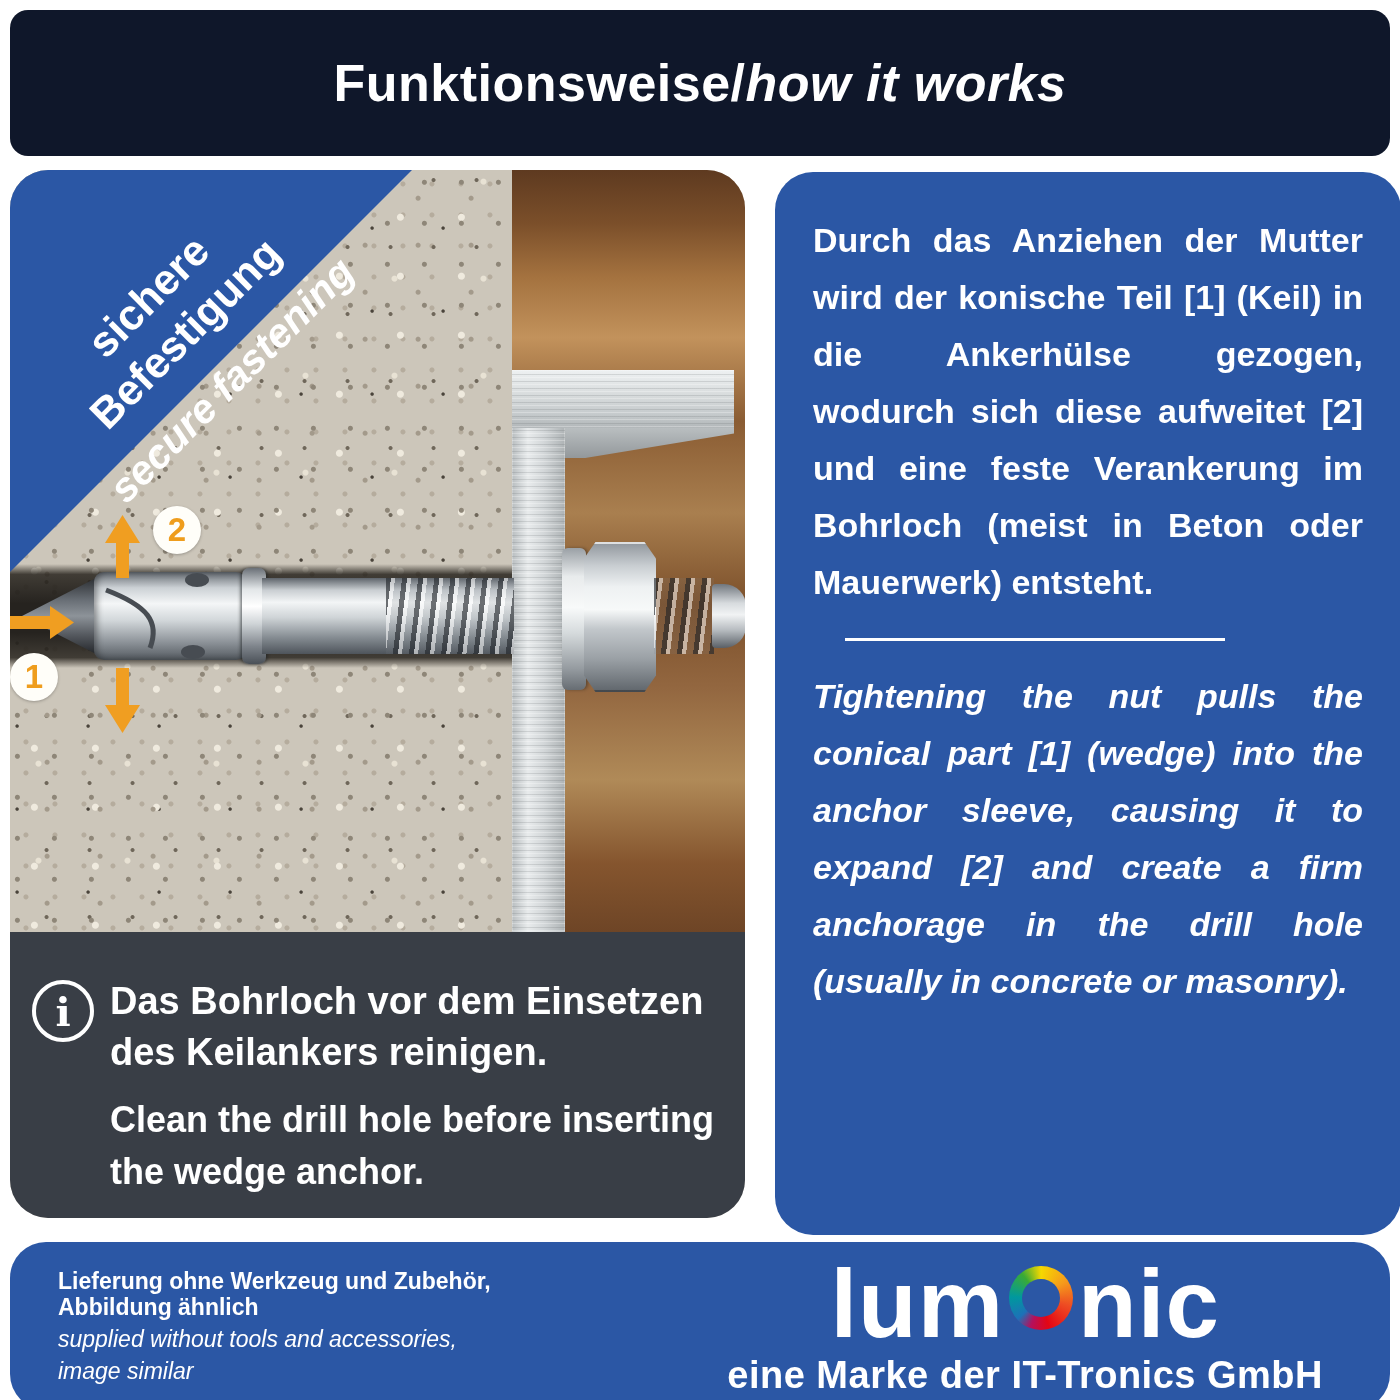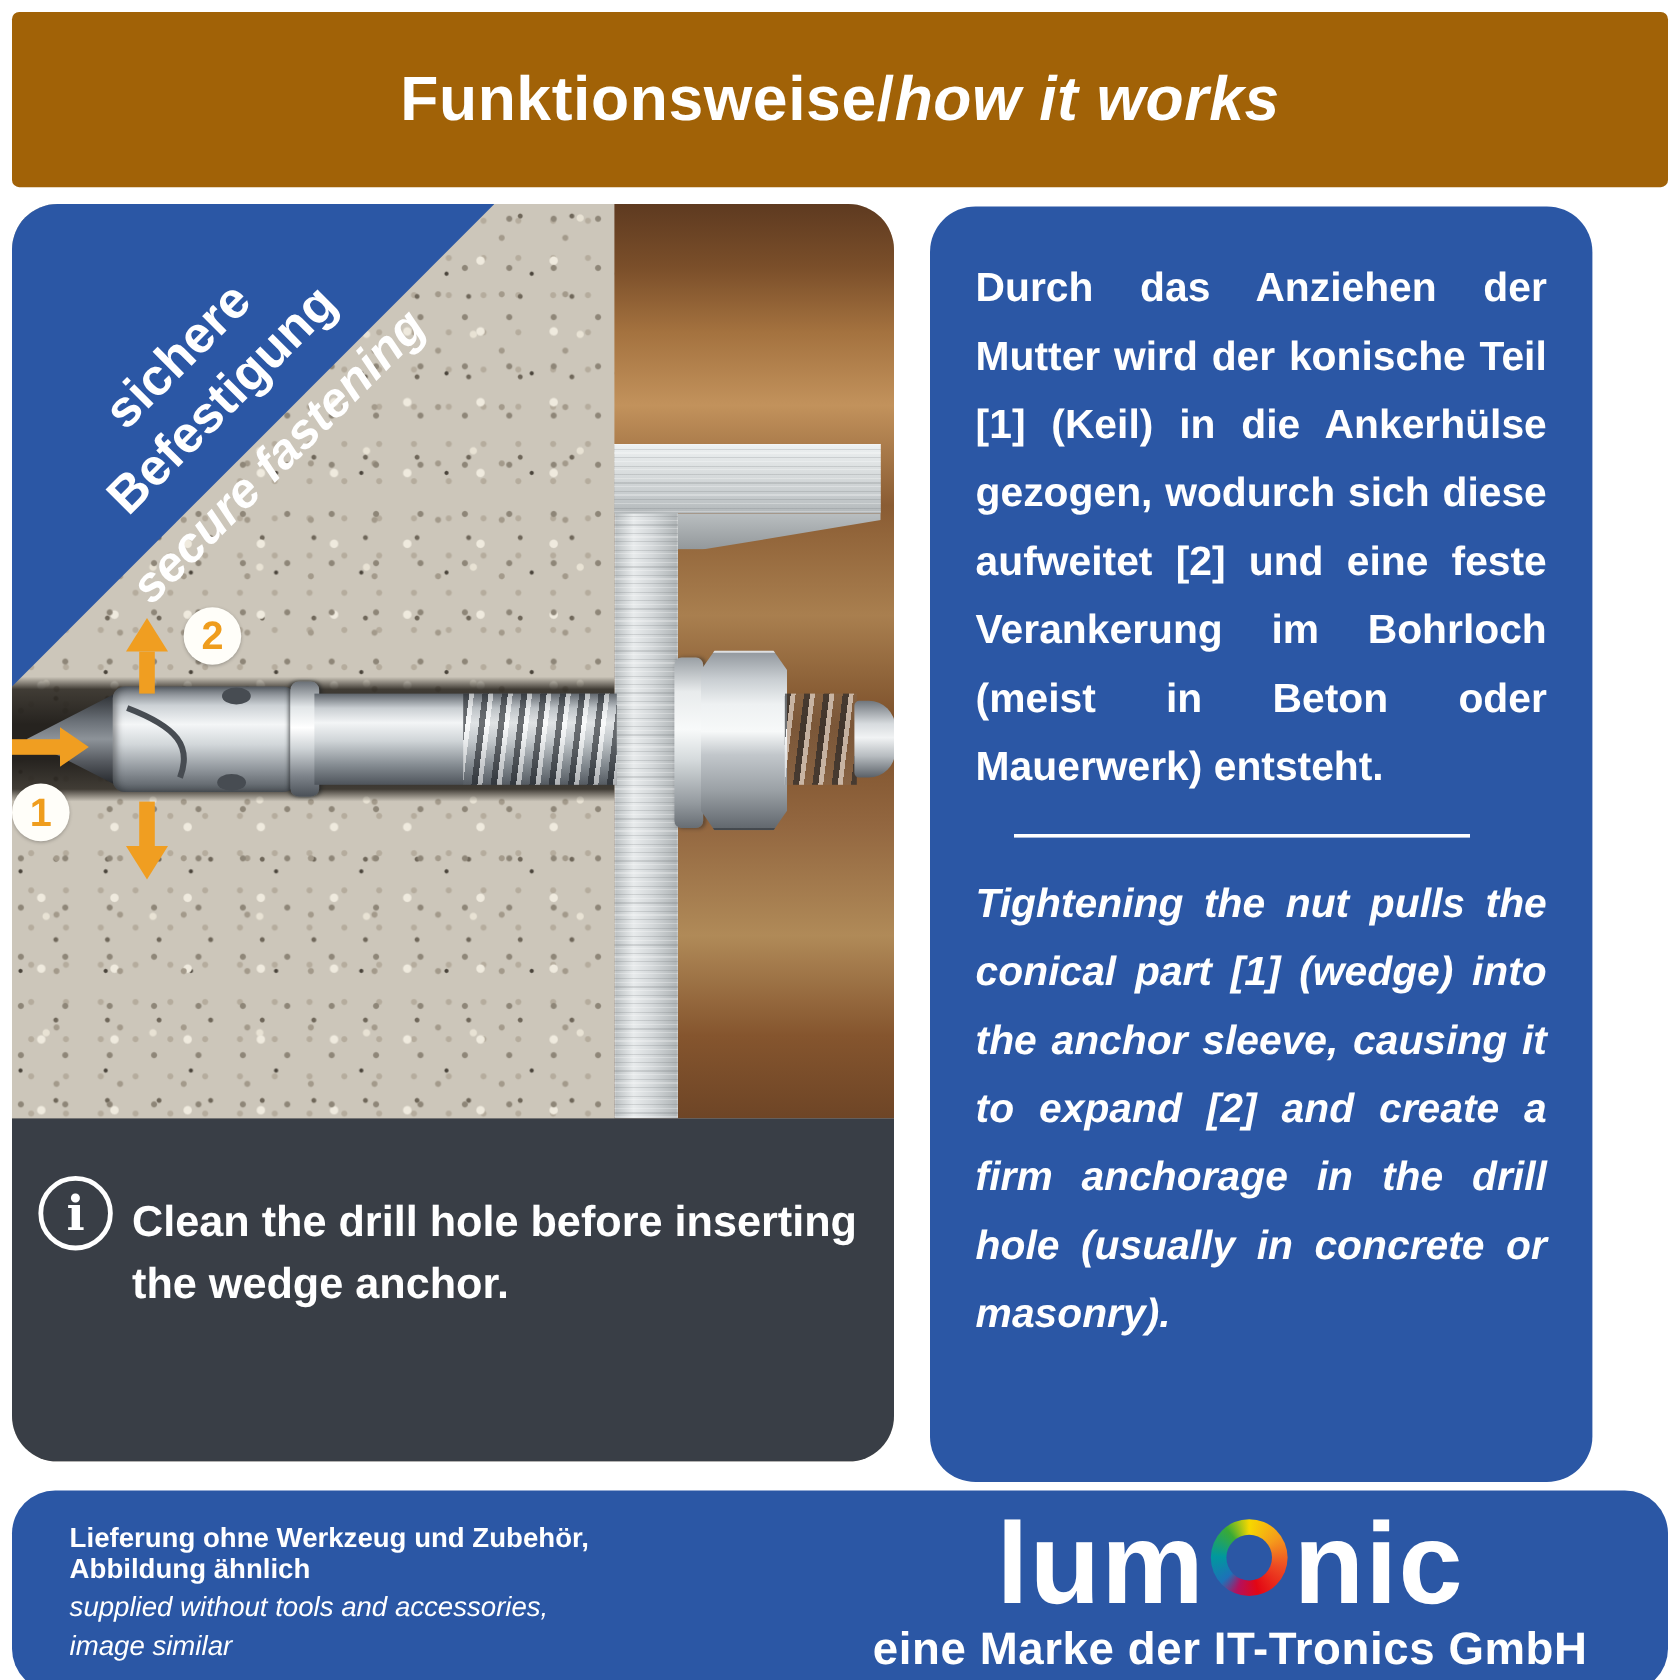--- a/index.html
+++ b/index.html
@@ -1,21 +1,21 @@
 <!DOCTYPE html>
 <html><head>
 <meta charset="utf-8">
 <style>
   * { margin:0; padding:0; box-sizing:border-box; }
   html,body { width:1400px; height:1400px; }
   body { background:#ffffff; font-family:"Liberation Sans", sans-serif; position:relative; overflow:hidden; }
 
   
   .header { position:absolute; left:10px; top:10px; width:1380px; height:146px;
-    background:#a16207; border-radius:6px; display:flex; align-items:center; justify-content:center; }
+    background:#0f172a; border-radius:18px; display:flex; align-items:center; justify-content:center; }
   .header .title { color:#fff; font-size:52px; font-weight:bold; letter-spacing:0.5px; }
   .header .title .it { font-style:italic; }
 
   
   .left-panel { position:absolute; left:10px; top:170px; width:735px; height:1048px;
     border-radius:38px; overflow:hidden; background:#cfc9be; }
   .photo { position:absolute; left:0; top:0; width:735px; height:762px; }
 
   .concrete { position:absolute; left:0; top:0; width:502px; height:762px;
     background-color:#ccc6ba;
@@ -91,21 +91,21 @@
   .info-box { position:absolute; left:0; top:762px; width:735px; height:286px; background:#393e46;
     display:flex; padding:44px 18px 0 22px; }
   .info-icon { flex:0 0 auto; width:62px; height:62px; border:4px solid #fff; border-radius:50%;
     display:flex; align-items:center; justify-content:center; margin-right:16px; margin-top:4px;
     color:#fff; font-family:"DejaVu Serif", serif; font-weight:bold; font-size:40px; }
   .info-texts { flex:1 1 auto; color:#fff; }
   .info-de { font-size:38px; font-weight:bold; line-height:1.34; }
   .info-en { font-size:36px; font-weight:600; line-height:1.45; margin-top:16px; }
 
   
-  .right-panel { position:absolute; left:775px; top:172px; width:552px; height:1063px;
+  .right-panel { position:absolute; left:775px; top:172px; width:626px; height:1063px;
     background:#2b57a5; border-radius:38px; padding:40px 38px 0 38px; color:#fff; }
   .expl-de { font-size:34px; font-weight:bold; line-height:57px; text-align:justify; }
   .expl-divider { border:none; border-top:3px solid #ffffff; width:380px; margin:27px 0 27px 32px; }
   .expl-en { font-size:34px; font-weight:bold; font-style:italic; line-height:57px; text-align:justify; }
 
   
   .footer { position:absolute; left:10px; top:1242px; width:1380px; height:168px;
     background:#2b57a5; border-radius:36px; display:flex; align-items:center; justify-content:space-between; }
   .footer-note { padding-left:48px; color:#fff; font-size:23px; line-height:26px; }
   .footer-note .de { font-weight:bold; }
@@ -174,20 +174,21 @@
       <span>Befestigung</span>
       <span class="en">secure fastening</span>
     </div>
   </div>
 
   <div class="info-box">
     <div class="info-icon">
         <span>i</span>
       </div>
     <div class="info-texts">
+      <div class="info-de">Das Bohrloch vor dem Einsetzen des Keilankers reinigen.</div>
       <div class="info-en">Clean the drill hole before inserting the wedge anchor.</div>
     </div>
   </div>
 </div>
 
 <div class="right-panel">
   <p class="expl-de">Durch das Anziehen der Mutter wird der konische Teil [1] (Keil) in die Ankerhülse gezogen, wodurch sich diese aufweitet [2] und eine feste Verankerung im Bohrloch (meist in Beton oder Mauerwerk) entsteht.</p>
   <hr class="expl-divider">
   <p class="expl-en">Tightening the nut pulls the conical part [1] (wedge) into the anchor sleeve, causing it to expand [2] and create a firm anchorage in the drill hole (usually in concrete or masonry).</p>
 </div>

